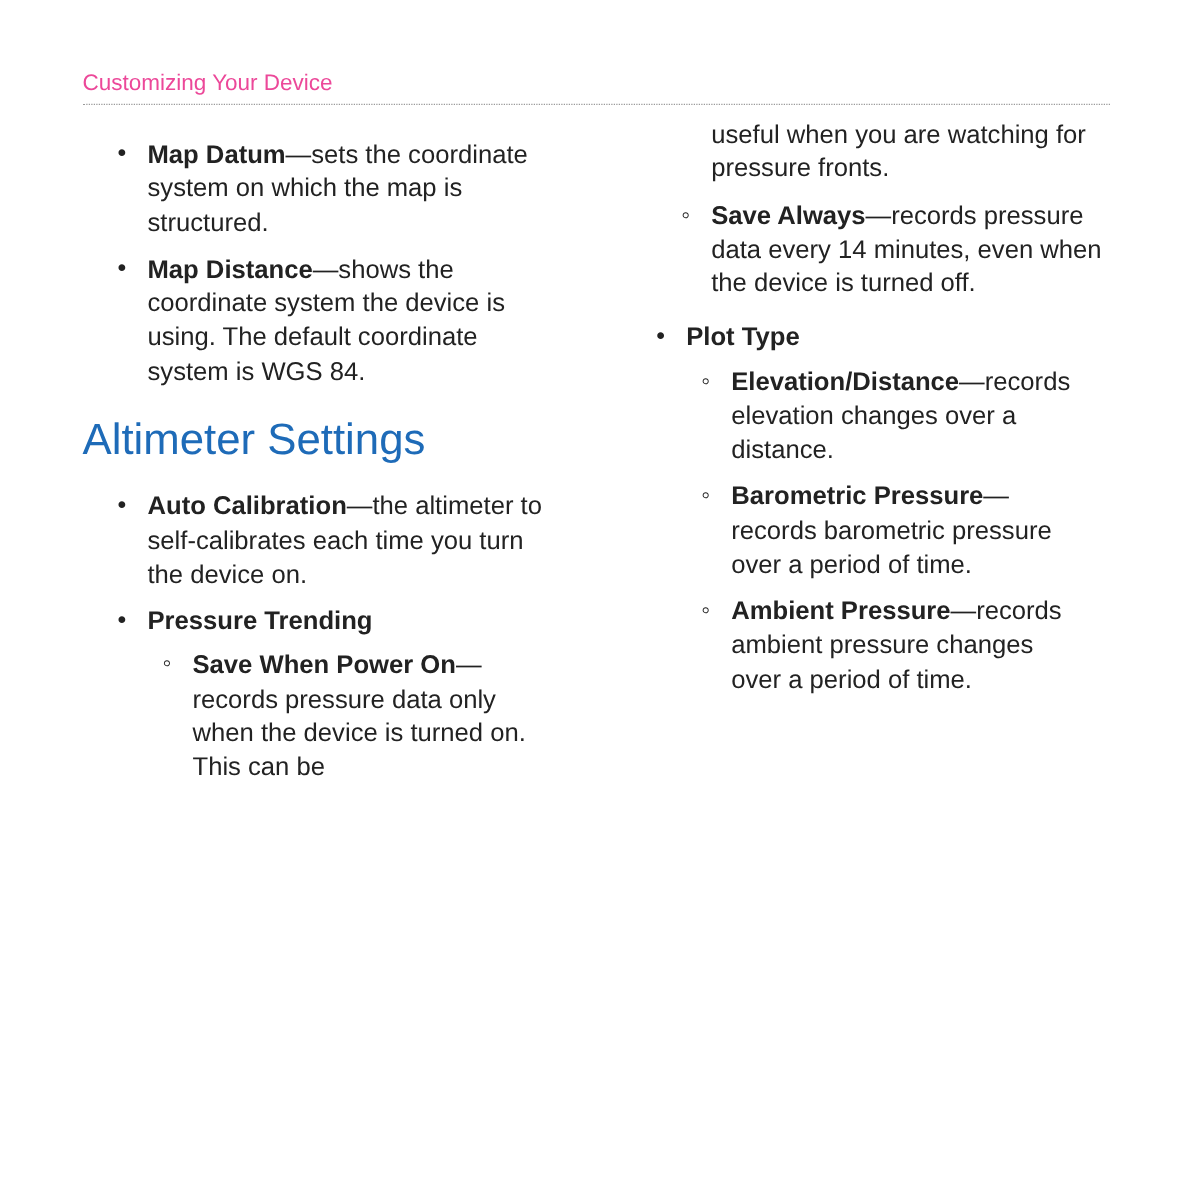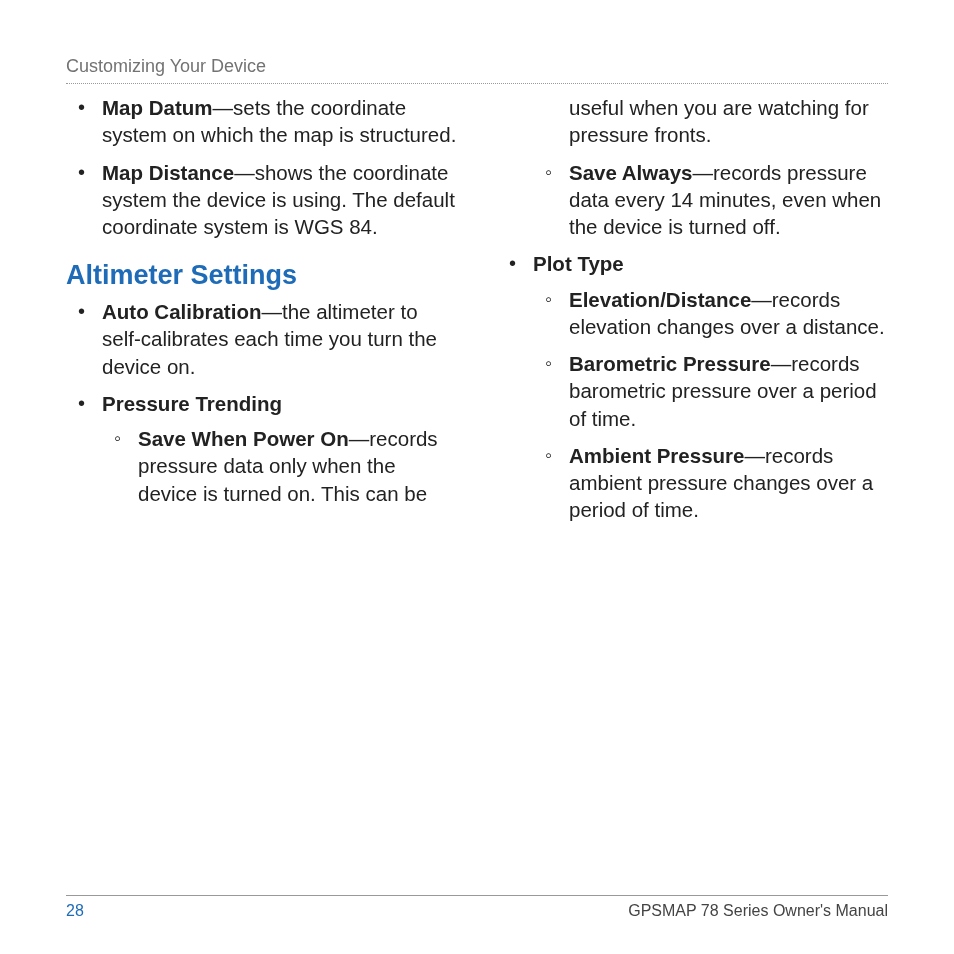--- a/index.html
+++ b/index.html
@@ -13,52 +13,52 @@
   }
   .page {
     box-sizing: border-box;
     width: 954px;
     height: 954px;
     padding: 56px 66px 30px 66px;
     position: relative;
   }
   .header-row {
     font-size: 18px;
-    color: #737373;
+    color: #ec4899;
     padding-bottom: 6px;
     border-bottom: 1.5px dotted #9a9a9a;
     margin-bottom: 10px;
   }
   .columns {
     column-count: 2;
     column-gap: 40px;
     column-fill: auto;
     height: 790px;
     font-size: 20.5px;
     line-height: 1.33;
     color: #222;
   }
   .columns p {
     margin: 0 0 8px 0;
   }
   .bold { font-weight: bold; }
   .section-title {
     color: #1e6bb8;
-    font-size: 27px;
-    font-weight: bold;
+    font-size: 35px;
+    font-weight: normal;
     margin-top: 18px;
     margin-bottom: 4px;
   }
   .intro {
     margin-bottom: 8px;
   }
   ul.lvl1 {
     list-style: none;
     padding: 0;
-    margin: 0;
+    margin: 16px;
   }
   ul.lvl1 > li {
     position: relative;
     padding-left: 36px;
     margin-bottom: 10px;
   }
   ul.lvl1 > li::before {
     content: "•";
     position: absolute;
     left: 12px;
@@ -174,18 +174,14 @@
           </li>
           <li>
             <span class="bold">Ambient Pressure</span><span>—records ambient pressure changes over a period of time.</span>
           </li>
         </ul>
       </li>
     </ul>
 
   </div>
 
-  <div class="footer">
-    <span class="pn">28</span>
-    <span>GPSMAP 78 Series Owner's Manual</span>
-  </div>
 
 </div>
 
 </body></html>

